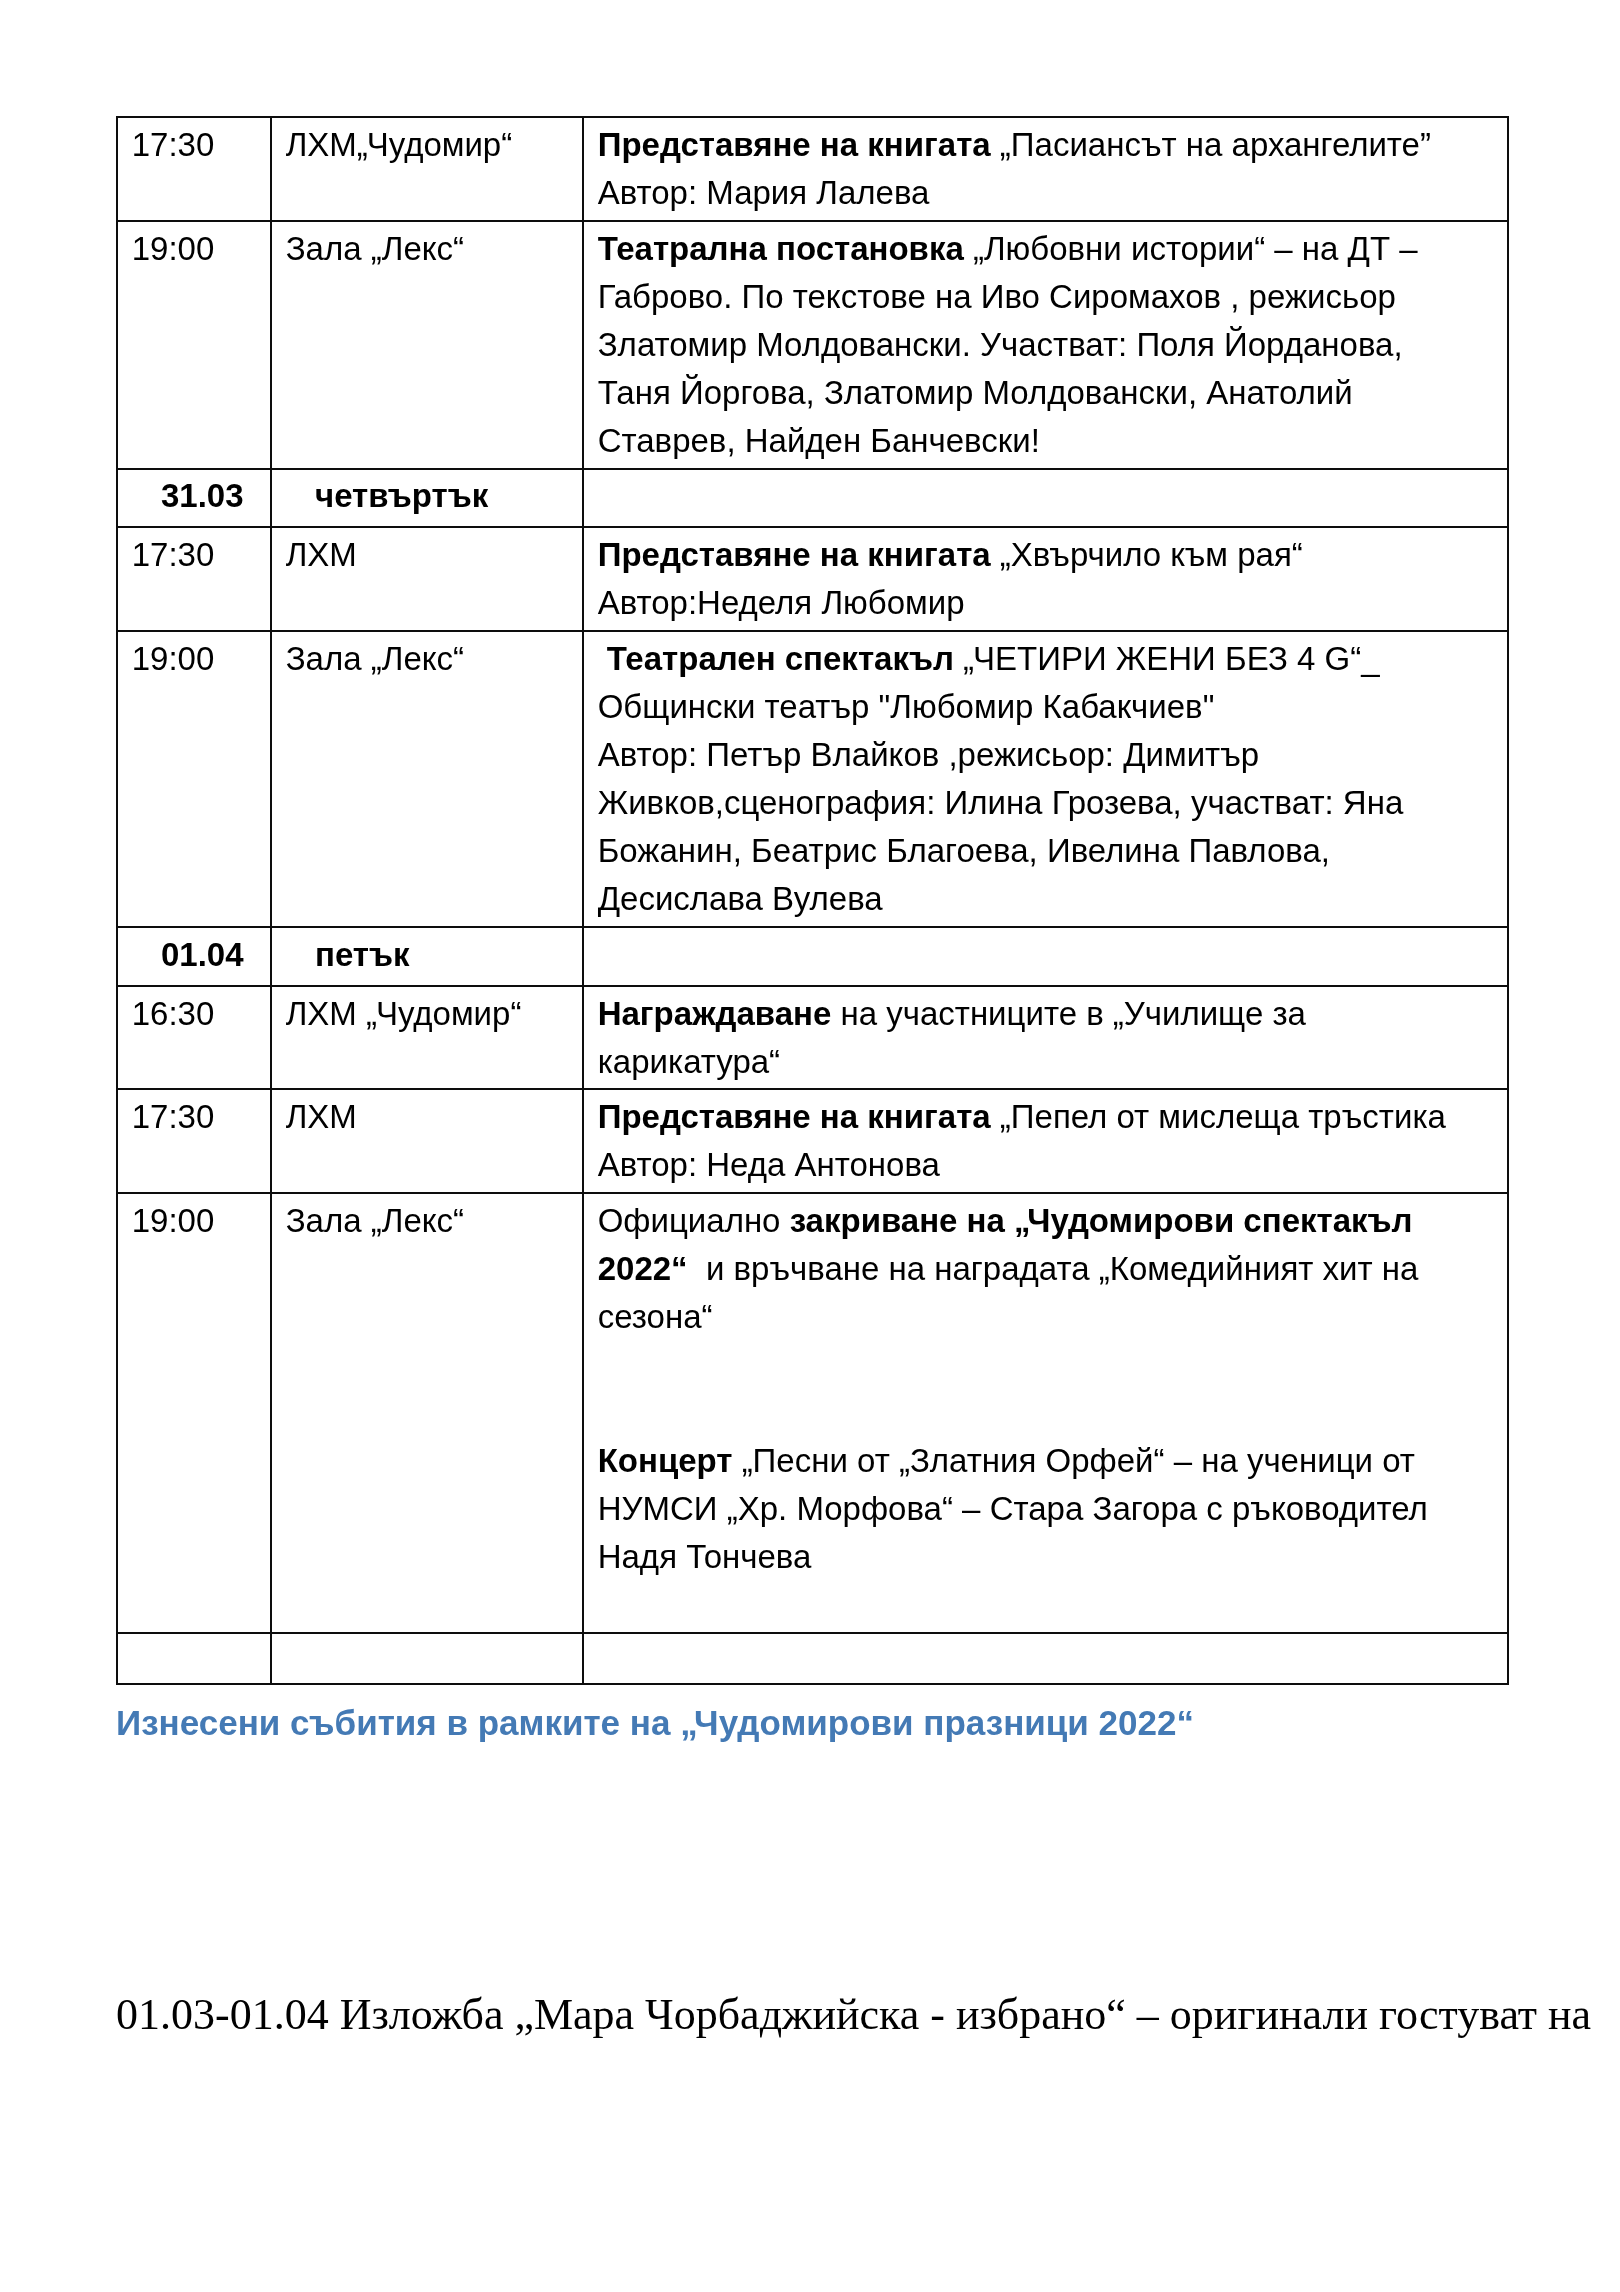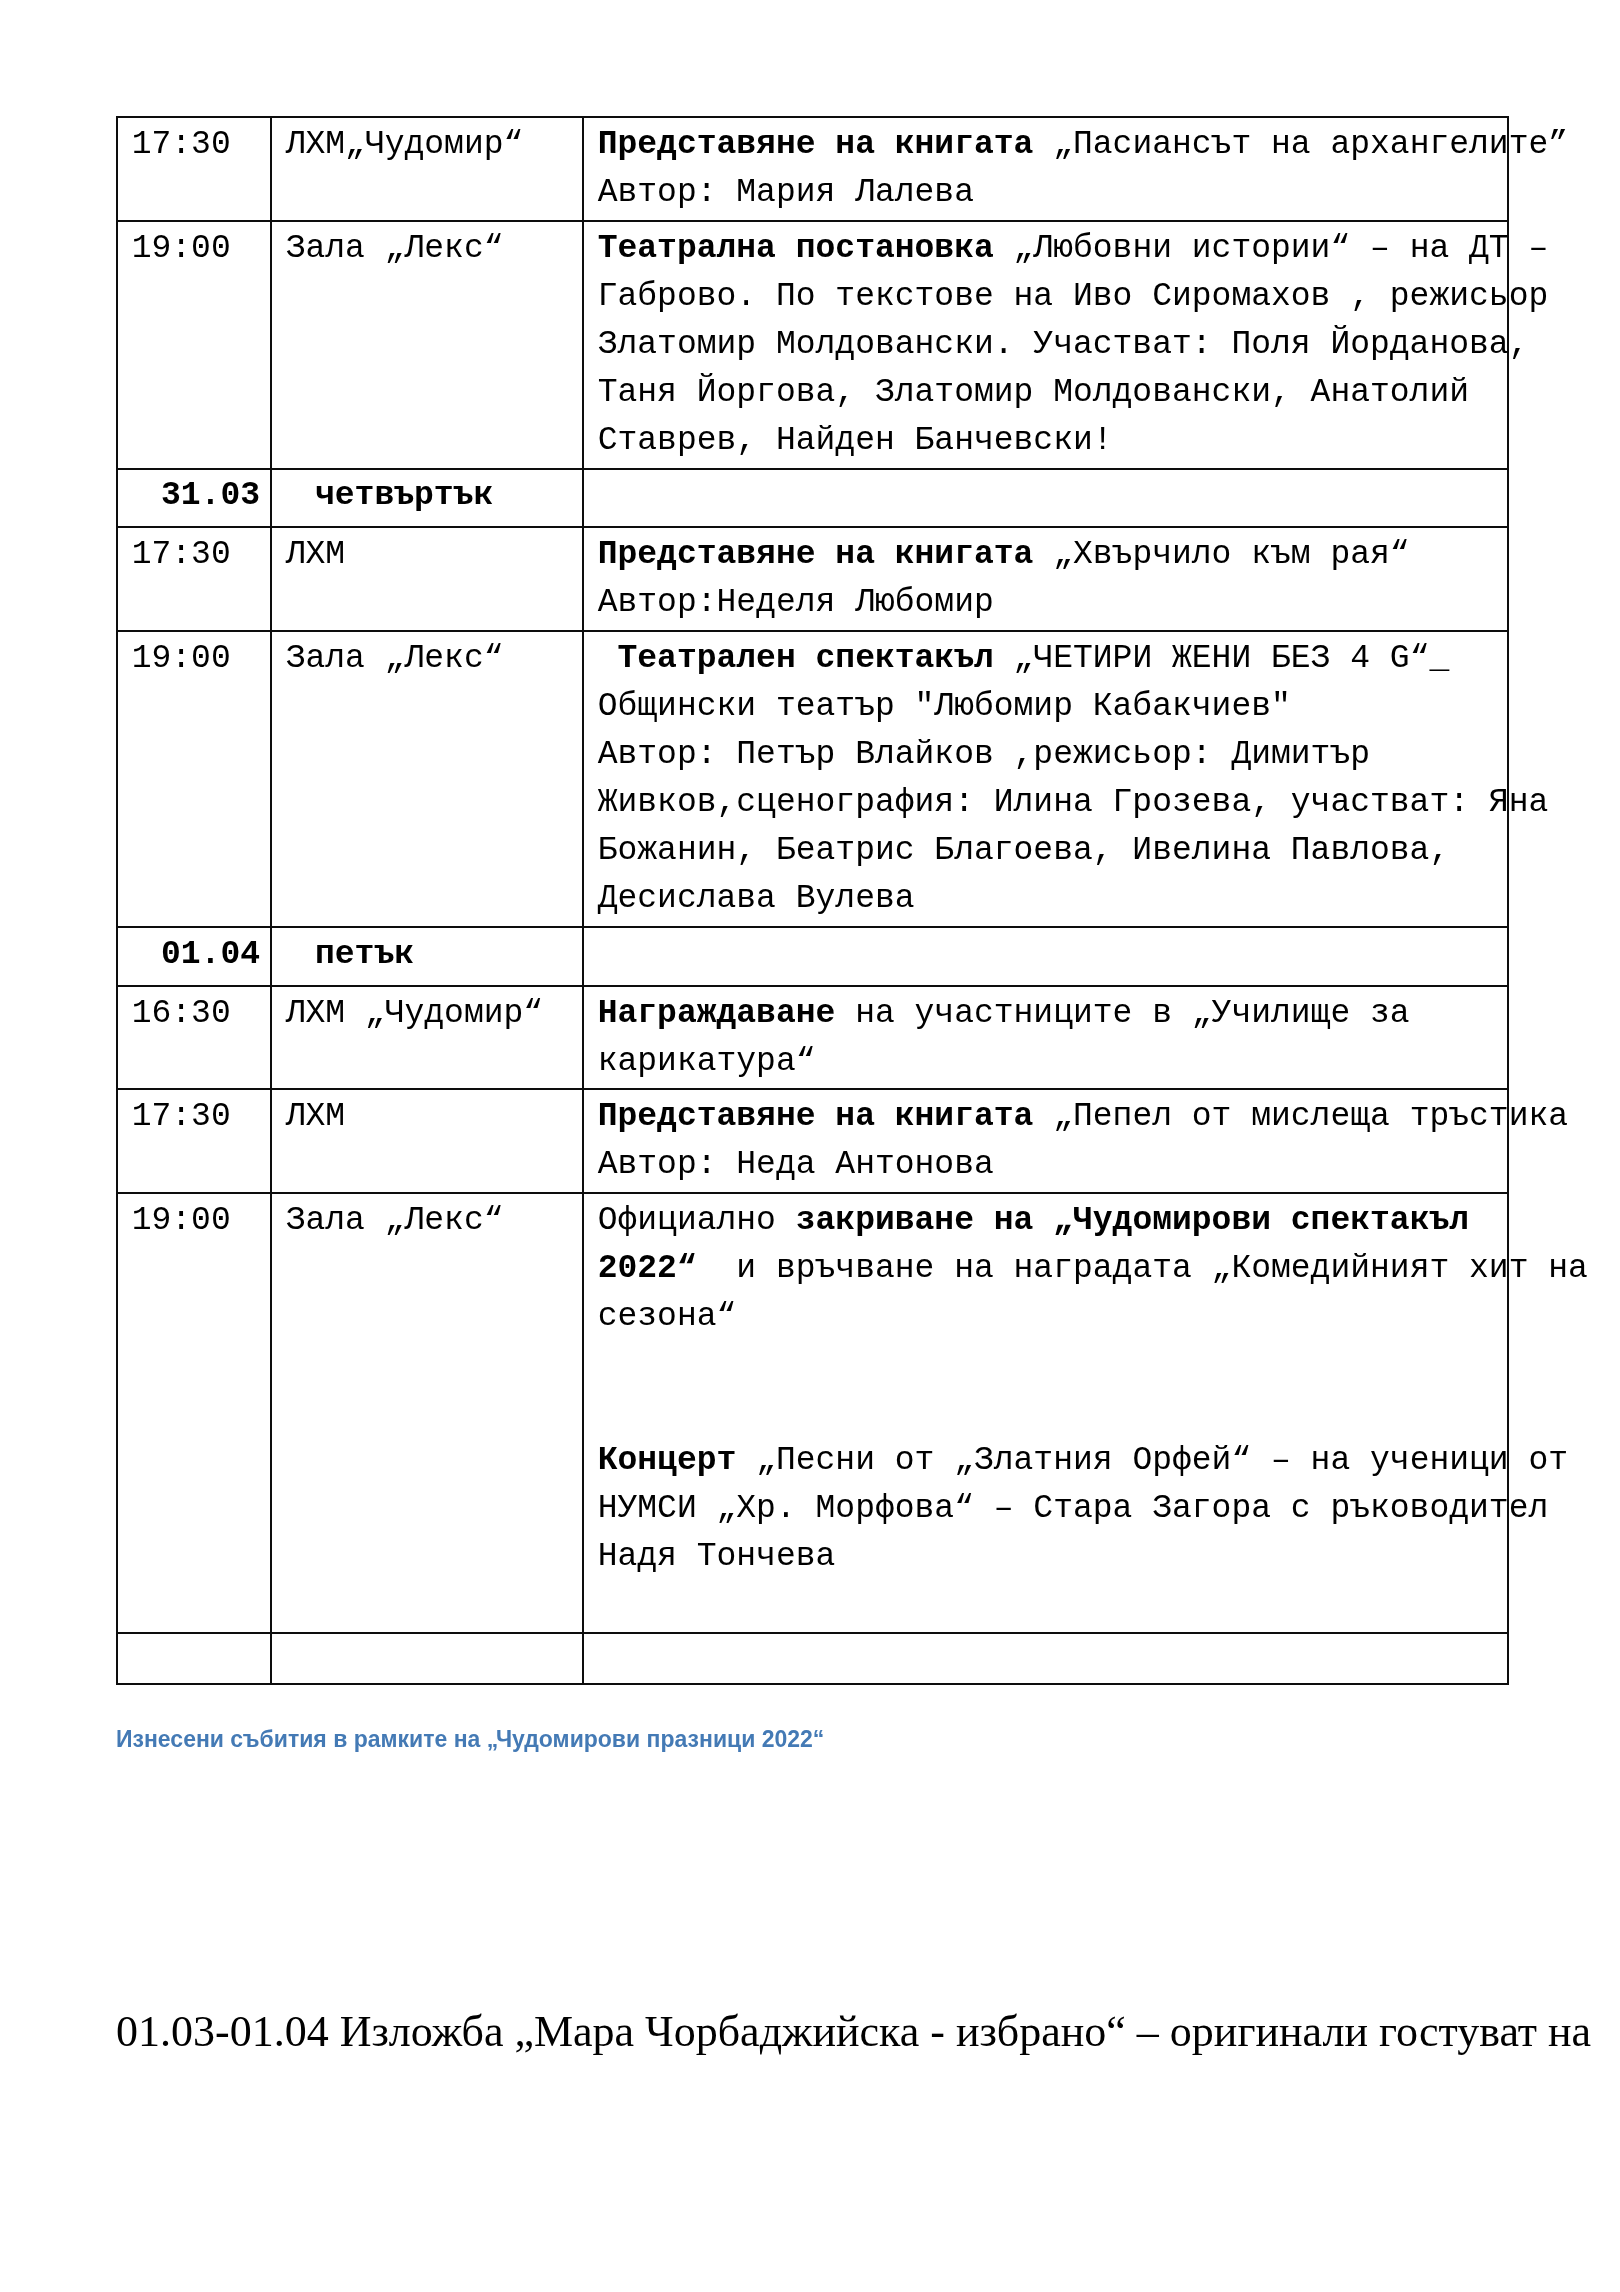--- a/index.html
+++ b/index.html
@@ -2,34 +2,34 @@
 <html lang="bg" style="--heading-blue: #447AB5; --notice-blue: #1074C5;"><head>
 <meta charset="utf-8">
 <style>
   html,body{margin:0;padding:0;background:#888;}
   .page{
     width:1620px;height:2293px;background:#fff;position:relative;
     margin:0 auto;overflow:hidden;box-sizing:border-box;
     padding:116px 114px 0 116px;
     font-family:"Liberation Sans",sans-serif;color:#000;
   }
-  table.schedule{border-collapse:collapse;table-layout:fixed;width:1391px;font-family:Liberation Mono, monospace;}
+  table.schedule{border-collapse:collapse;table-layout:fixed;width:1391px;}
   table.schedule td{
     border:2px solid #0d0d0d;
     vertical-align:top;
     padding:2.9px 9.8px 2.9px 13.7px;
     font-size:33px;line-height:48px;
     overflow:visible;
   }
   td .line{white-space:pre;min-height:48px;}
   tr.date td{font-weight:bold;height:51px;padding-left:43px;}
   tr.empty td{height:43px;border-top-width:2.9px;border-bottom-width:2.9px;}
   .heading-blue{
-    margin-top:33px;
-    font-weight:bold;font-size:23px;line-height:43px;
+    margin-top:16px;
+    font-weight:bold;font-size:35px;line-height:43px;
     color:var(--heading-blue,#447ab5);
     white-space:pre;
   }
   .exhibition{
     margin-top:98px;
     font-family:"Liberation Serif",serif;
     font-size:44px;line-height:69px;
     white-space:pre;
   }
 </style>

